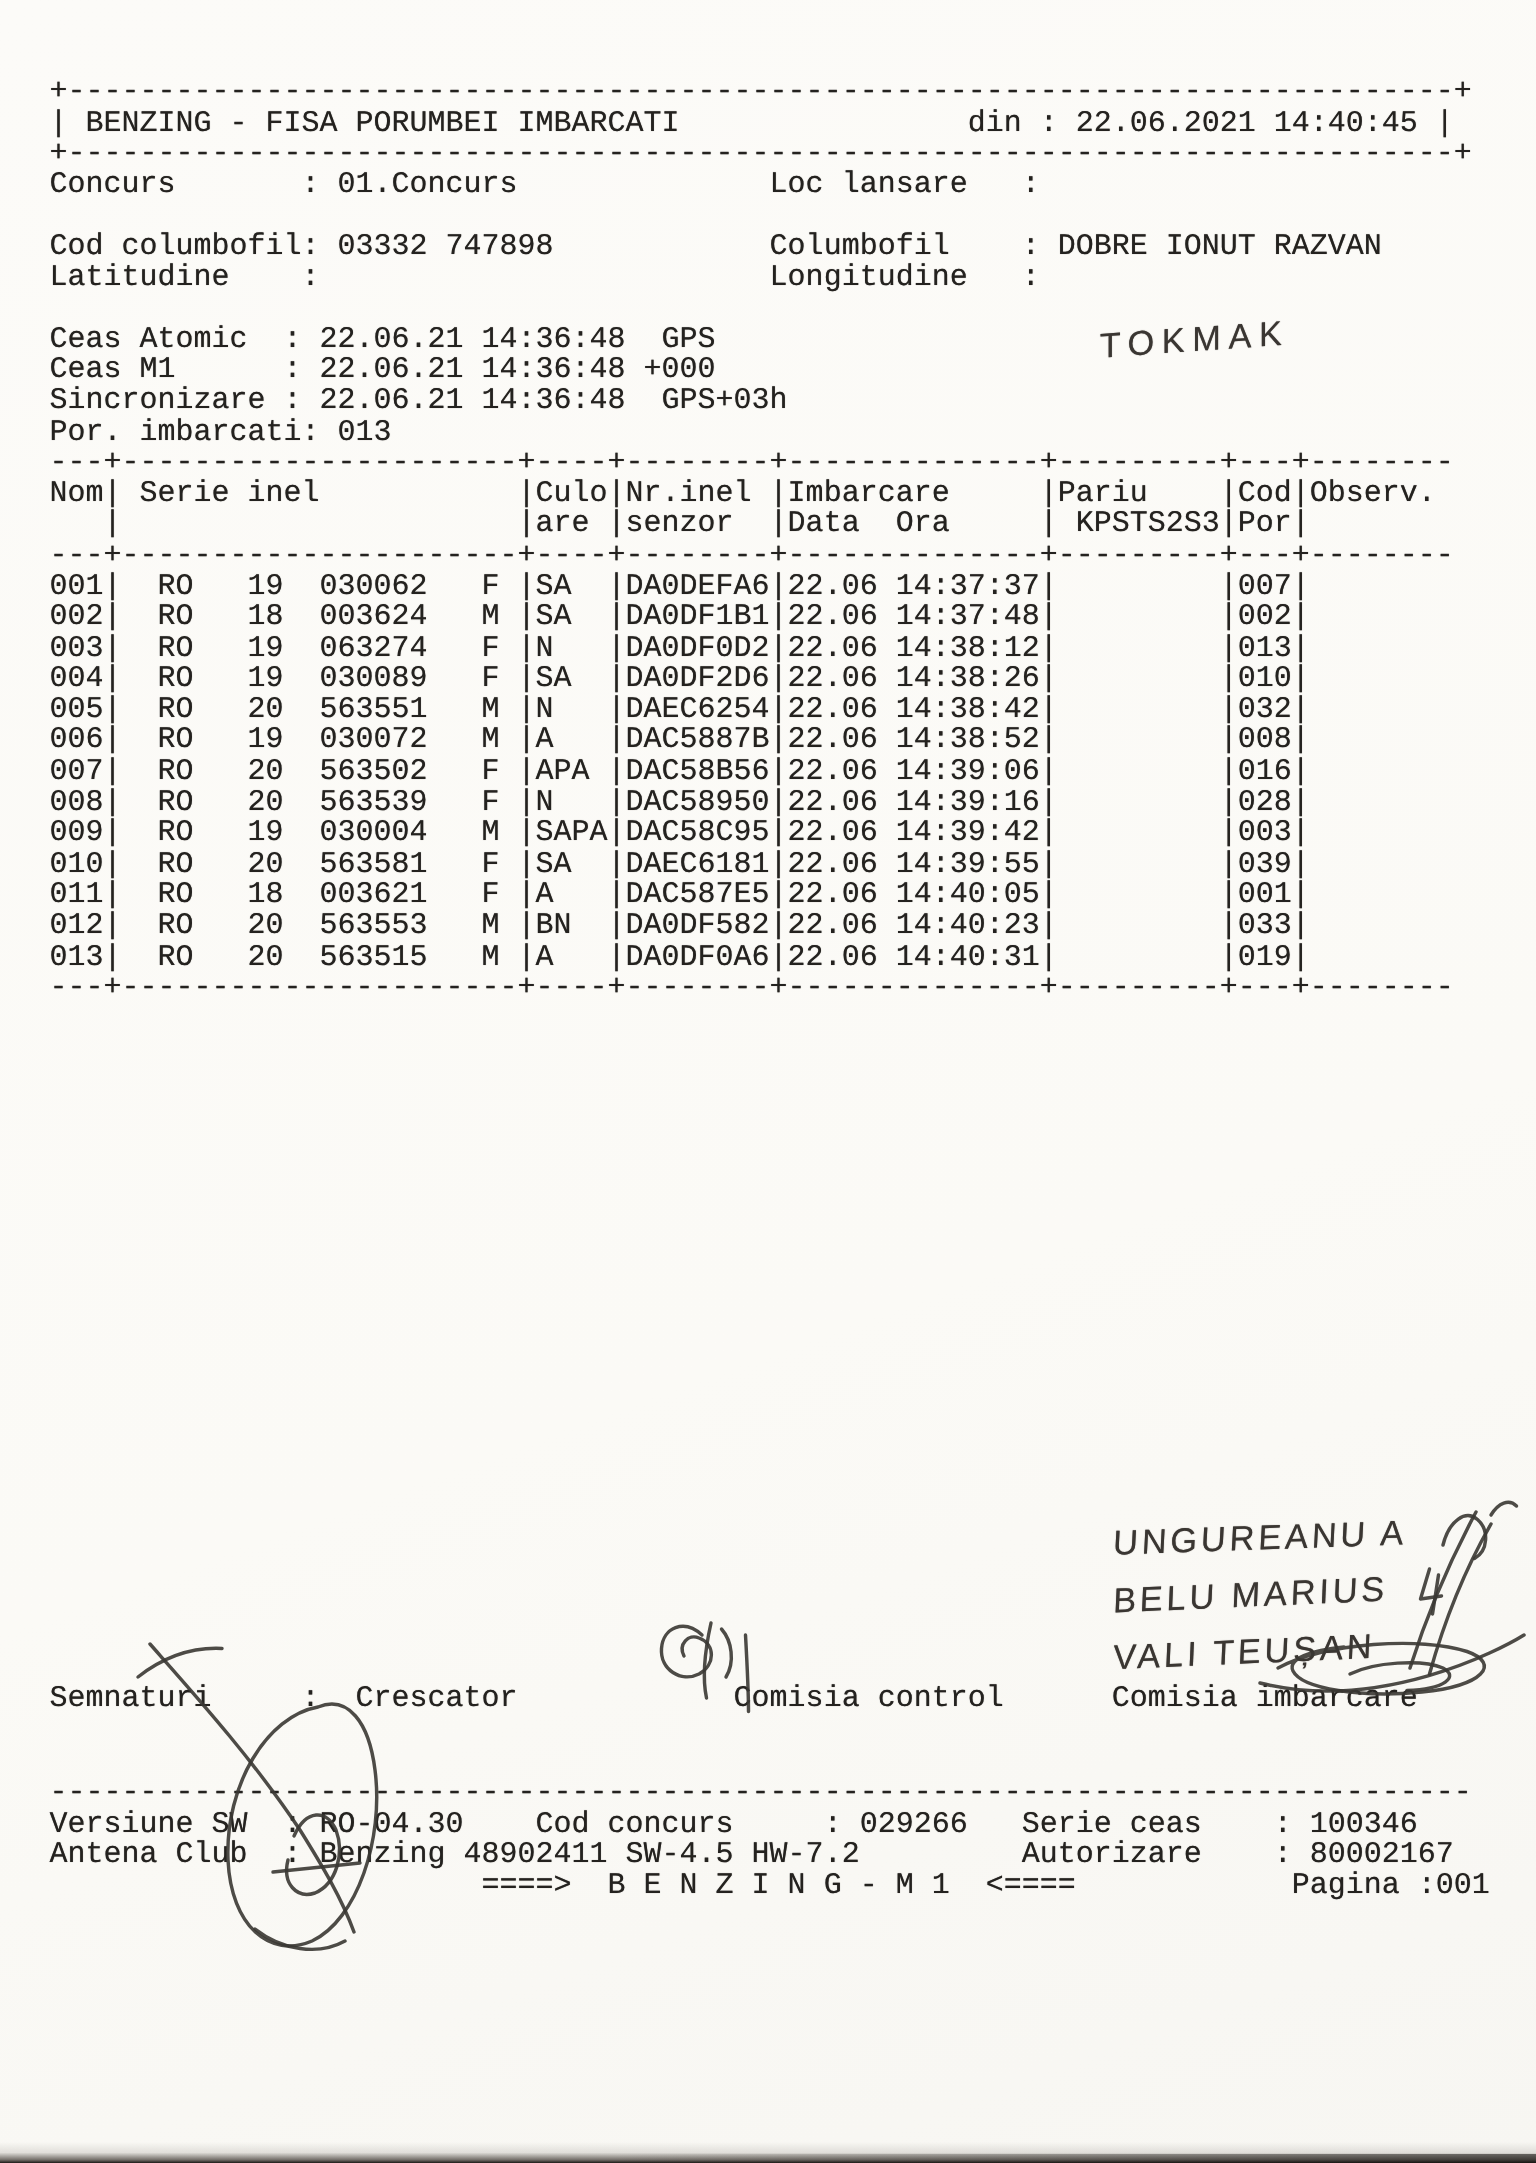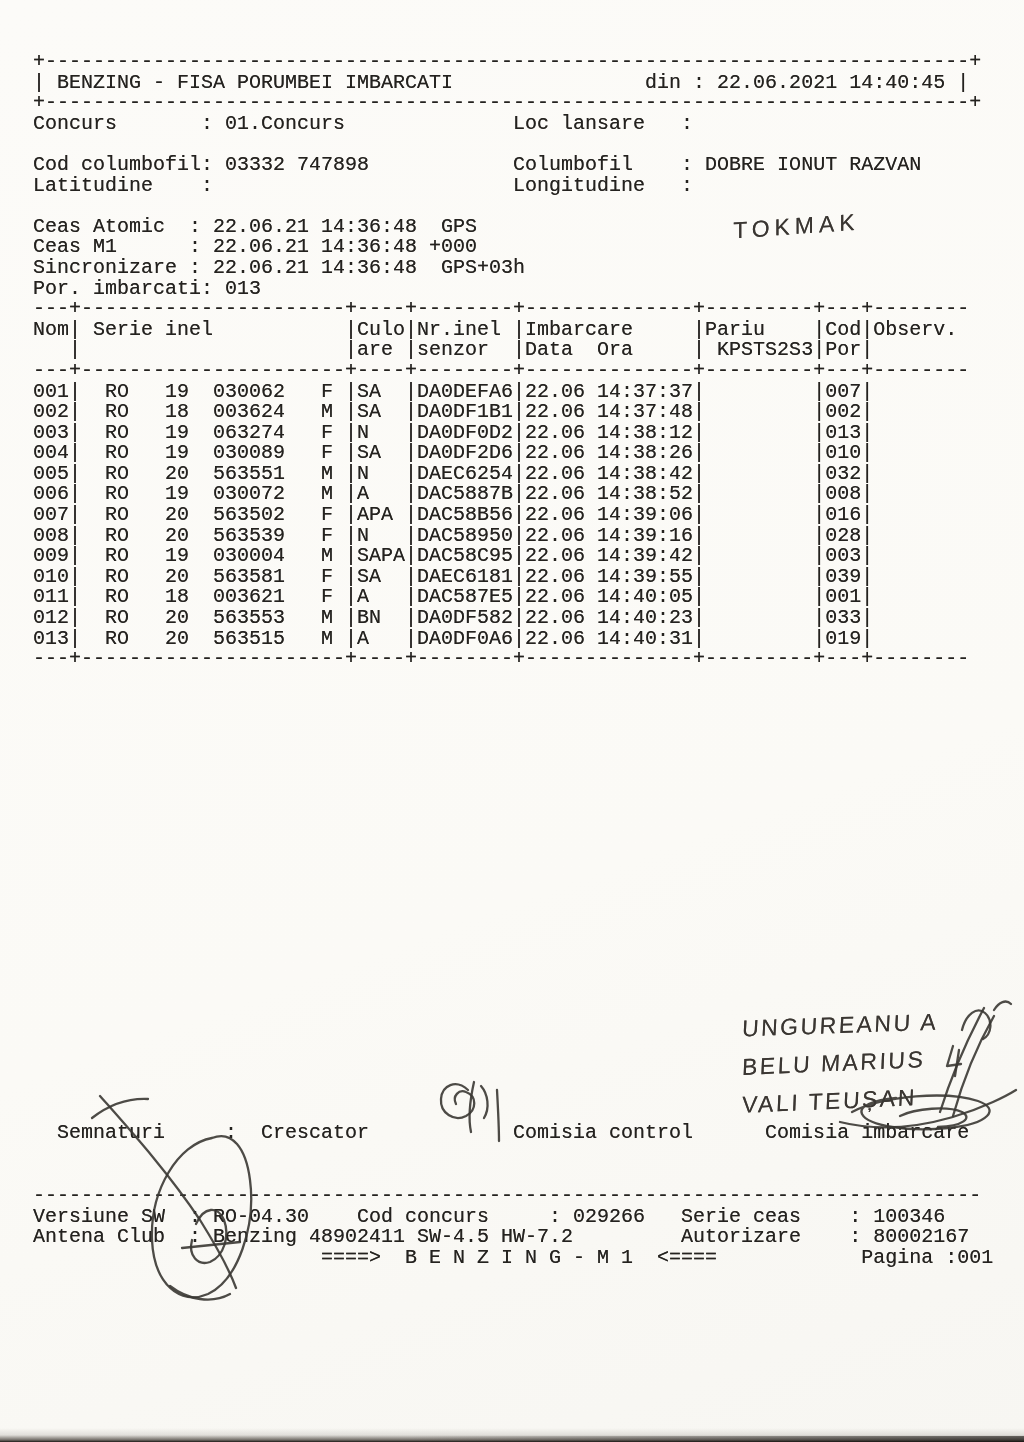--- a/index.html
+++ b/index.html
@@ -16,21 +16,21 @@
     margin:0;
     font-family:"Liberation Mono","DejaVu Sans Mono",monospace;
     font-size:20px;
     line-height:20.6px;
     letter-spacing:0;
     white-space:pre;
     color:#24221f;
     text-shadow:0 0 0.5px rgba(25,22,18,0.65);
   }
   #topBlock{left:33px;top:52px;}
-  #sigBlock{left:33px;top:1123px;margin-left:24px;}
+  #sigBlock{left:33px;top:1123px;}
   #footBlock{left:33px;top:1186px;}
   .hand{
     position:absolute;
     font-family:"Liberation Sans","DejaVu Sans",sans-serif;
     color:#3a3632;
     text-shadow:0 0 0.6px rgba(45,40,35,0.7);
     white-space:nowrap;
   }
   #hw-location{
     left:733px;top:213px;

